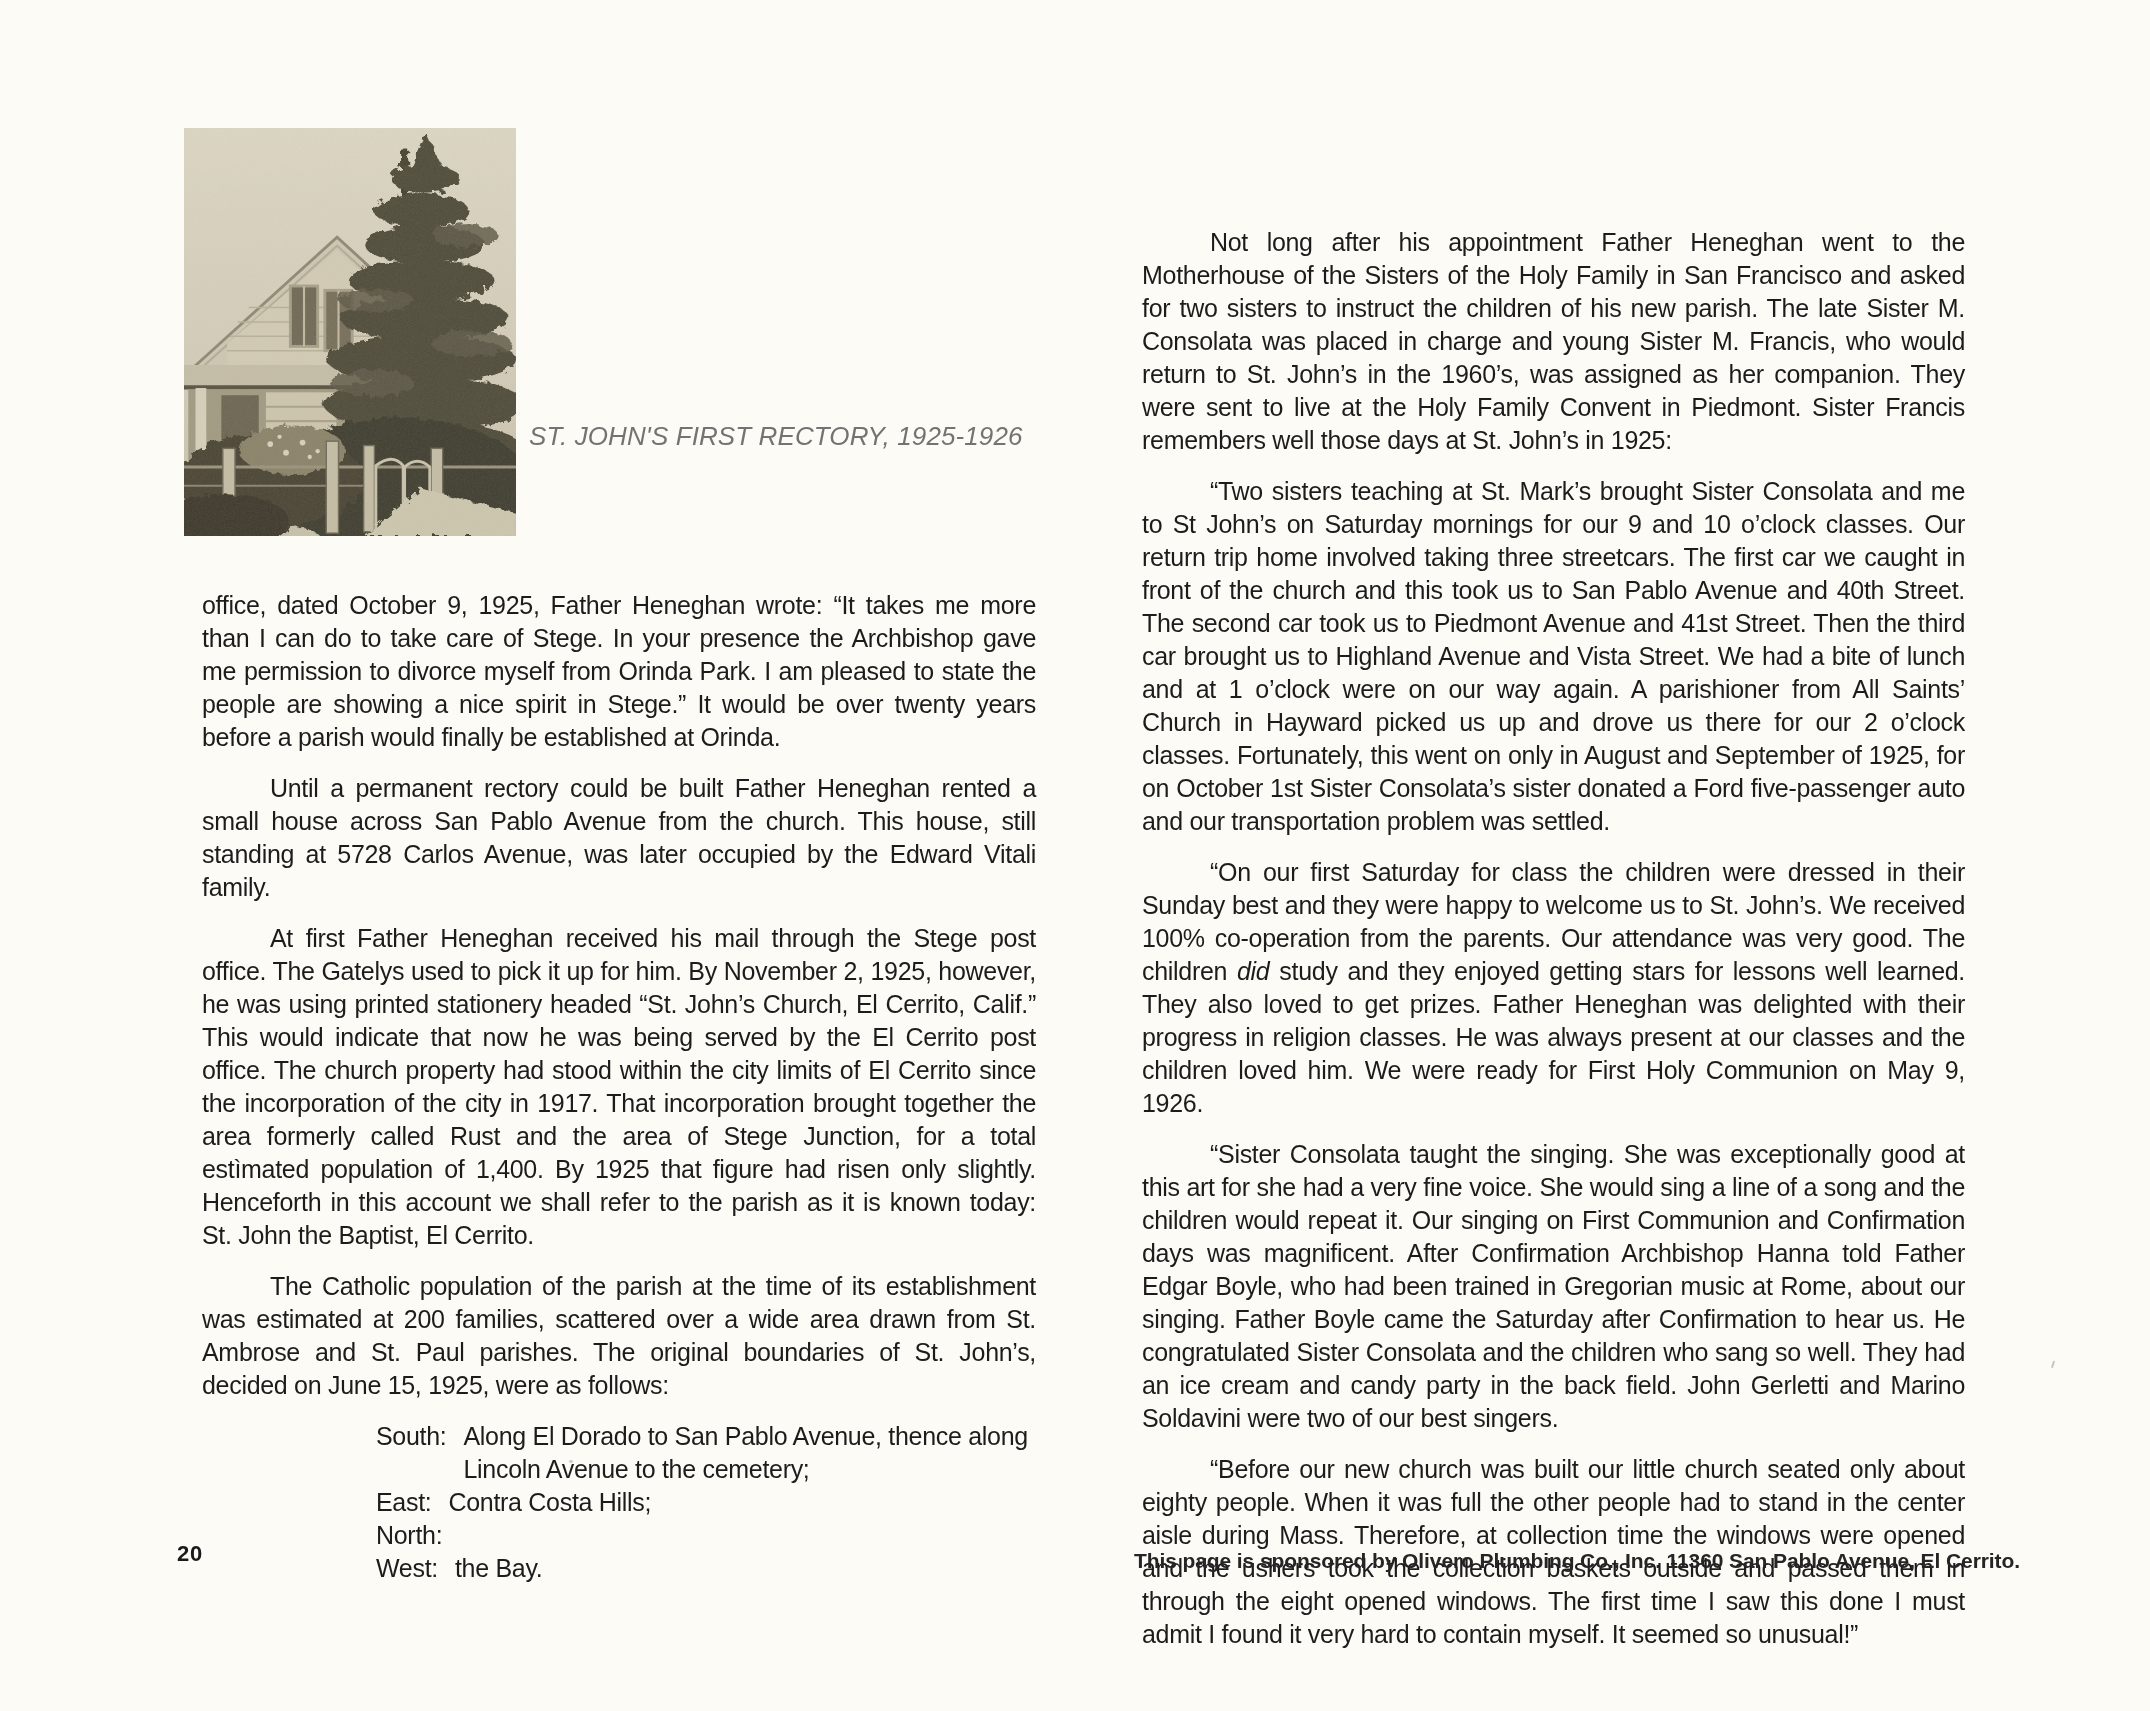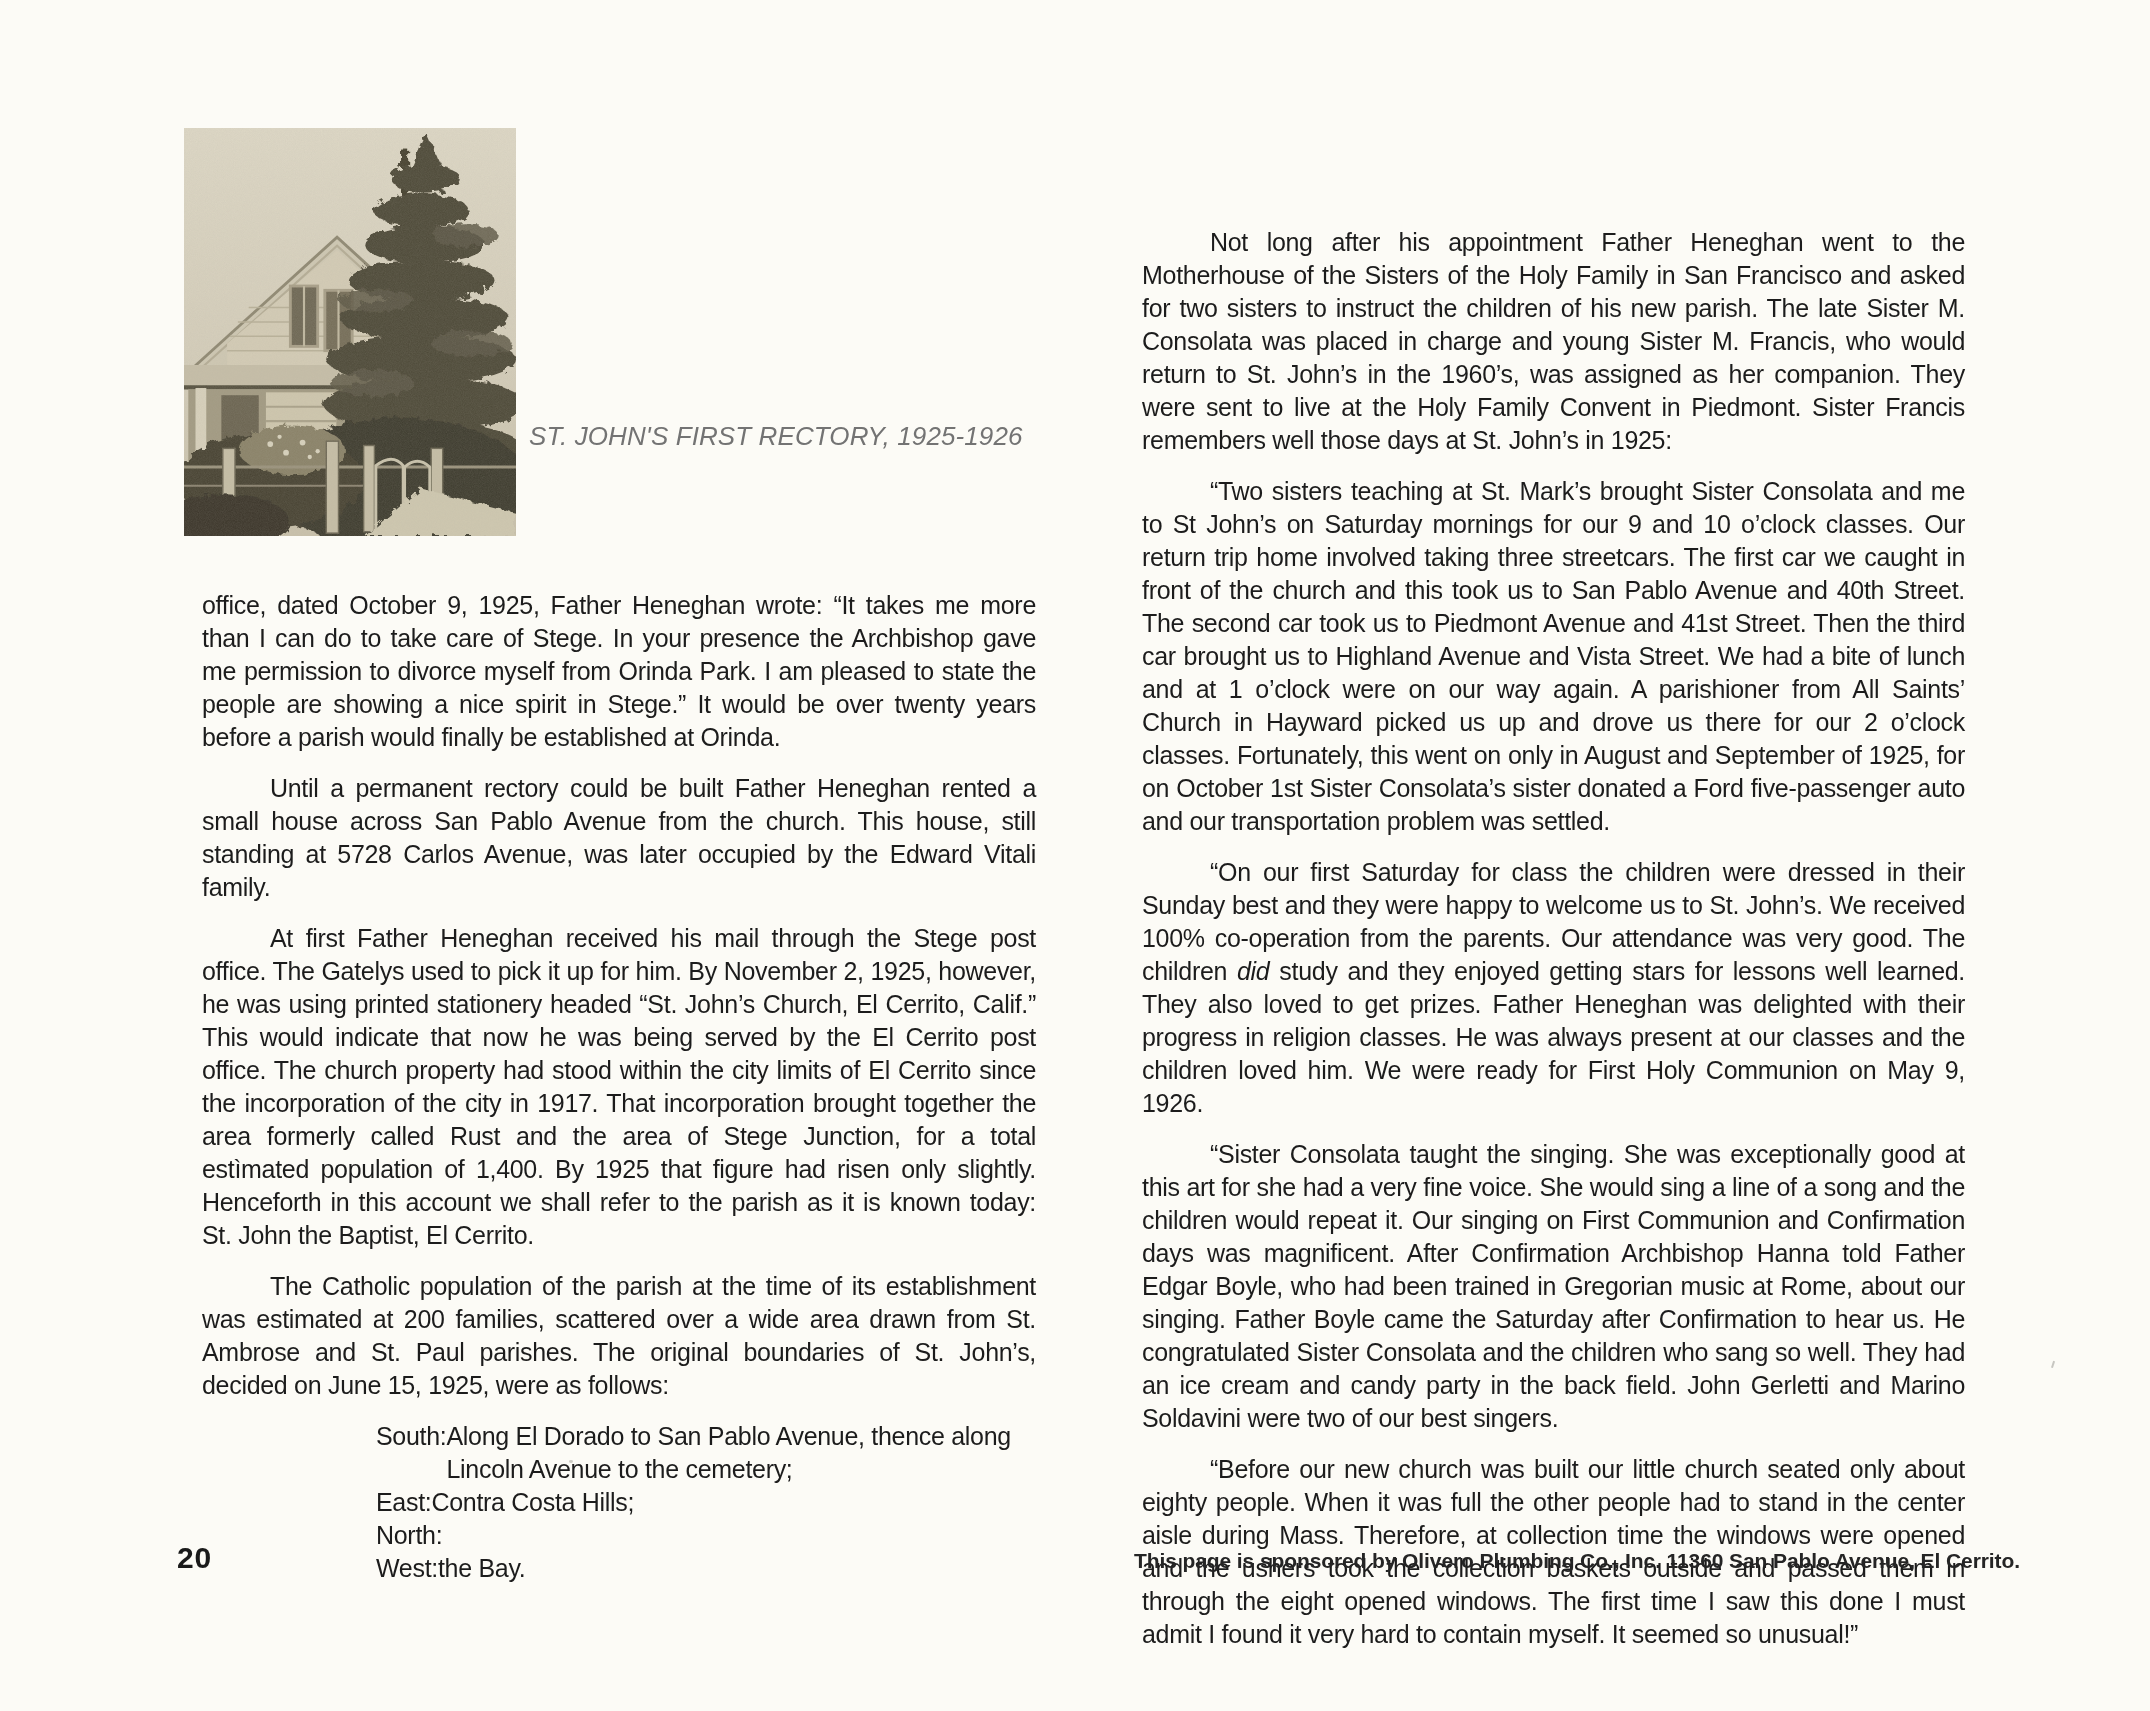--- a/index.html
+++ b/index.html
@@ -51,28 +51,28 @@
     text-align: justify;
     color: #1c1c1c;
   }
   .left-col  { left: 184px;  top: 571px; width: 870px; }
   .right-col { left: 1124px; top: 208px; width: 859px; }
   p.para { margin: 18px; }
   p.para.indent { text-indent: 68px; }
   
   .boundaries { padding-left: 192px; }
   .brow { display: flex; text-align: left; }
-  .blabel { flex: 0 0 auto; }
+  .blabel { flex: 0 0 auto; margin-right: 17px; }
   .btext  { flex: 0 1 auto; max-width: 592px; }
   
   .pagenum {
     position: absolute;
     left: 177px;
     top: 1541px;
-    font-size: 30px;
+    font-size: 22px;
     font-weight: 700;
     letter-spacing: 0.7px;
     color: #1a1a1a;
   }
   .sponsor {
     position: absolute;
     left: 1134px;
     top: 1549px;
     font-size: 21px;
     font-weight: 700;

